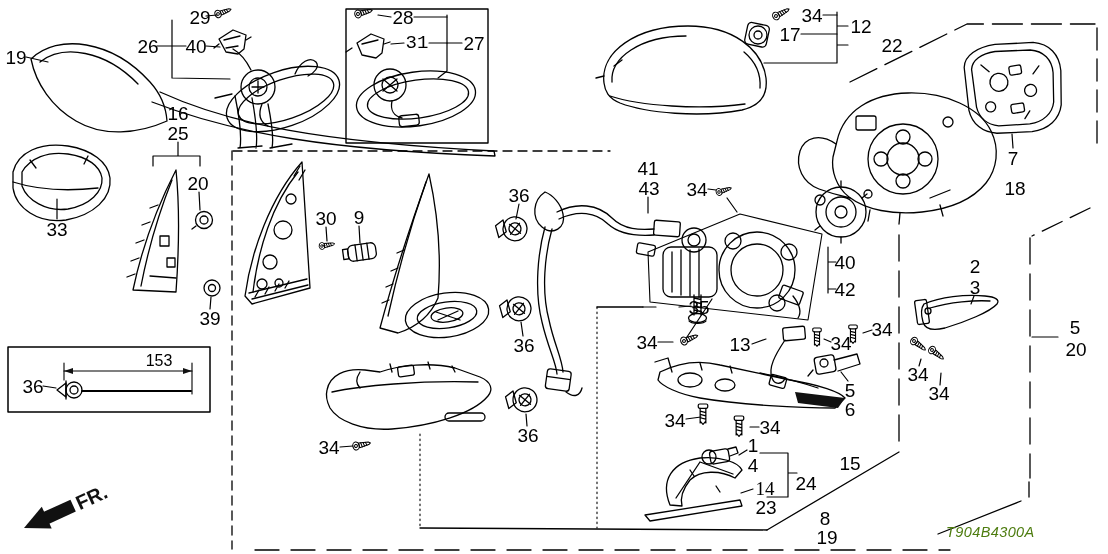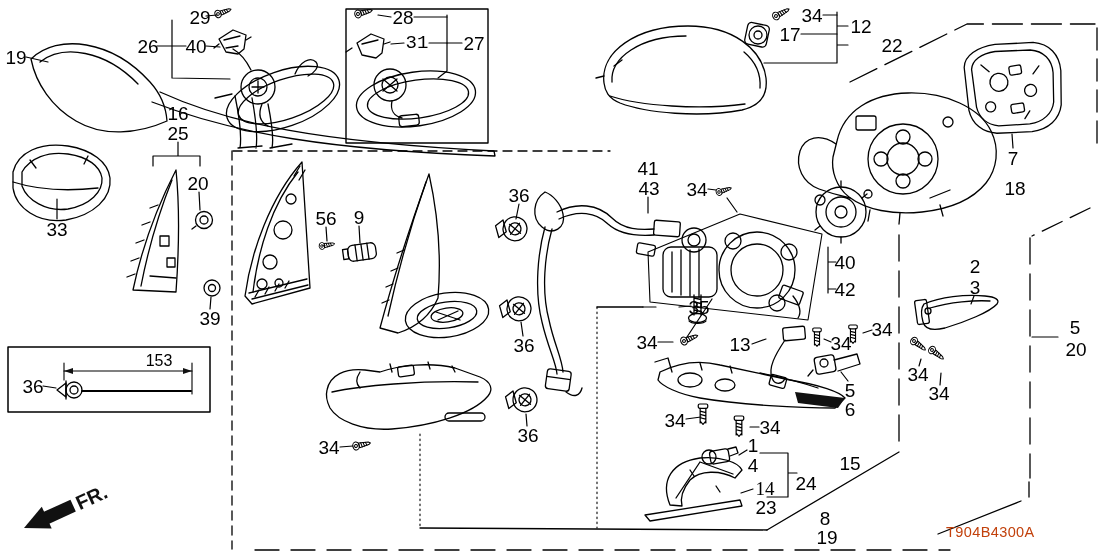--- a/index.html
+++ b/index.html
@@ -12,21 +12,21 @@
     position:absolute;transform:translate(-50%,-50%);
     font-family:"Liberation Sans",sans-serif;font-size:19px;line-height:1;
     color:#000;white-space:nowrap;
   }
   .dim-value{
     position:absolute;transform:translate(-50%,-50%);
     font-size:16px;color:#000;line-height:1;
   }
   .part-code{
     position:absolute;left:946px;top:525px;width:130px;
-    font-size:14.5px;letter-spacing:0.4px;color:#c2410c;line-height:1;
+    font-size:14.5px;letter-spacing:0.4px;color:#4d7c0f;line-height:1;font-style:italic;
   }
 </style>
 </head>
 <body>
 
 <div class="stage">
 
 <svg width="1108" height="554" viewBox="0 0 1108 554" fill="none" stroke="#000" stroke-width="1.3" stroke-linecap="round" stroke-linejoin="round">
 
   <defs>
@@ -380,21 +380,21 @@
       <div class="callout" style="left: 474px; top: 43px;">27</div>
       <div class="callout" style="left: 812px; top: 15px;">34</div>
       <div class="callout" style="left: 790px; top: 34px;">17</div>
       <div class="callout" style="left: 861px; top: 26px;">12</div>
       <div class="callout" style="left: 892px; top: 45px;">22</div>
       <div class="callout" style="left: 178px; top: 113px;">16</div>
       <div class="callout" style="left: 178px; top: 133px;">25</div>
       <div class="callout" style="left: 198px; top: 183px;">20</div>
       <div class="callout" style="left: 57px; top: 229px;">33</div>
       <div class="callout" style="left: 210px; top: 318px;">39</div>
-      <div class="callout" style="left: 326px; top: 218px;">56</div>
+      <div class="callout" style="left: 326px; top: 218px;">30</div>
       <div class="callout" style="left: 359px; top: 217px;">9</div>
       <div class="callout" style="left: 519px; top: 195px;">36</div>
       <div class="callout" style="left: 648px; top: 168px;">41</div>
       <div class="callout" style="left: 649px; top: 188px;">43</div>
       <div class="callout" style="left: 697px; top: 189px;">34</div>
       <div class="callout" style="left: 845px; top: 262px;">40</div>
       <div class="callout" style="left: 845px; top: 289px;">42</div>
       <div class="callout" style="left: 667px; top: 307px; margin-left: 32px;">35</div>
       <div class="callout" style="left: 647px; top: 342px;">34</div>
       <div class="callout" style="left: 740px; top: 344px;">13</div>

